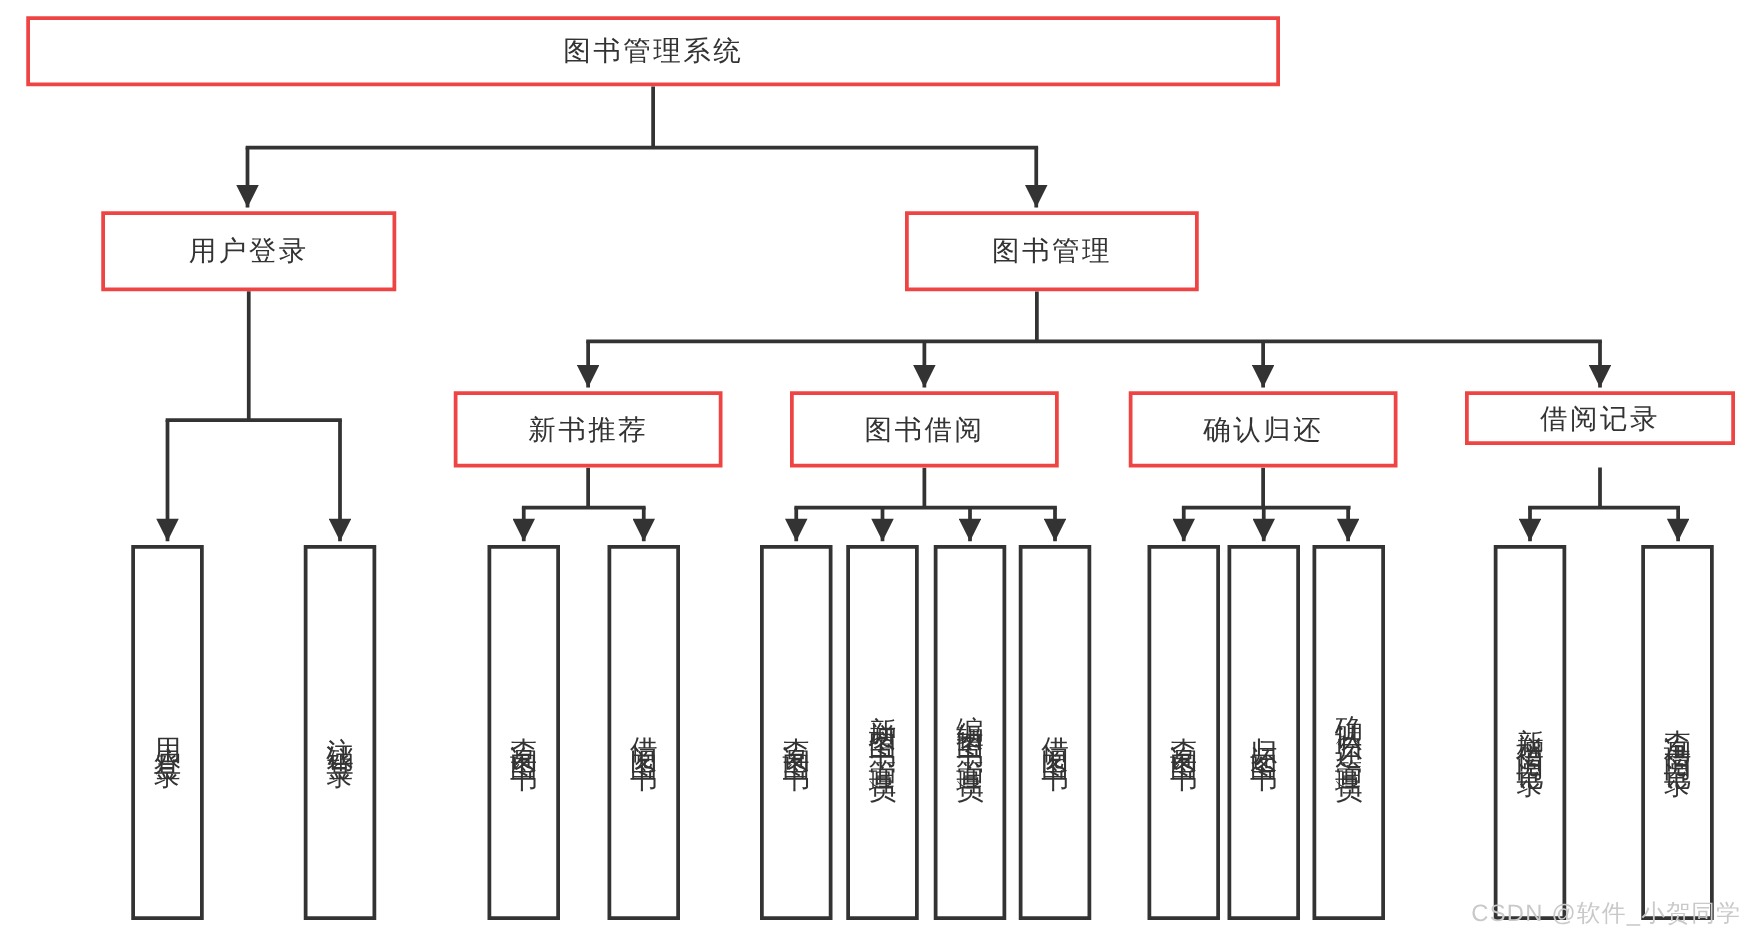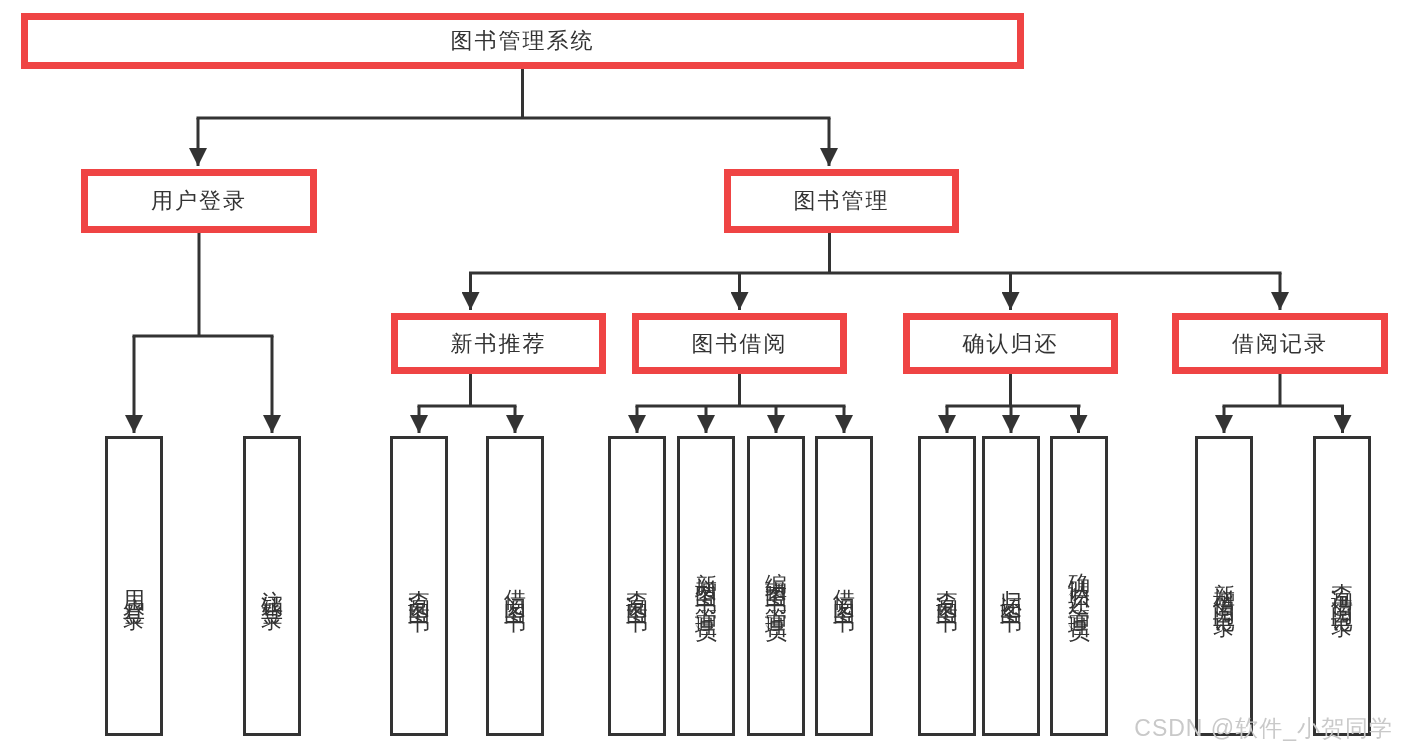--- a/index.html
+++ b/index.html
@@ -17,21 +17,21 @@
   .connector-layer {
     position: absolute;
     left: 0; top: 0;
     width: 1405px; height: 747px;
     z-index: 1;
     pointer-events: none;
   }
 
   .node {
     position: absolute;
-    border: 7px solid #ef4444;
+    border: 3px solid #ef4444;
     background: #ffffff;
     display: flex;
     align-items: center;
     justify-content: center;
     font-size: 22px;
     letter-spacing: 2px;
     color: #333333;
     z-index: 2;
     font-family: Liberation Serif, serif;
   }
@@ -55,21 +55,21 @@
     letter-spacing: 7px;
     line-height: 1;
     color: #333333;
     white-space: nowrap;
   }
 
   .watermark {
     position: absolute;
     right: 12px;
     bottom: 3px;
-    font-size: 23px;
+    font-size: 19px;
     color: #c9c9c9;
     letter-spacing: 1px;
     z-index: 3;
   }
 </style>
 </head>
 <body>
 
 <div class="canvas">
 
@@ -123,24 +123,24 @@
         <path d="M1342.5 406 V433" marker-end="url(#arw)"></path>
       </g>
     </svg>
   </div>
 
   <div class="node" style="left:21px; top:13px; width:1003px; height:56px;">图书管理系统</div>
 
   <div class="node" style="left:81px; top:169px; width:236px; height:64px;">用户登录</div>
   <div class="node" style="left:724px; top:169px; width:235px; height:64px;">图书管理</div>
 
-  <div class="node" style="left:363px; top:313px; width:215px; height:61px;margin-left:28px;">新书推荐</div>
+  <div class="node" style="left:363px; top:313px; width:215px; height:61px;">新书推荐</div>
   <div class="node" style="left:632px; top:313px; width:215px; height:61px;">图书借阅</div>
   <div class="node" style="left:903px; top:313px; width:215px; height:61px;">确认归还</div>
-  <div class="node" style="left:1172px; top:313px; width:216px; height:61px;">借阅记录</div>
+  <div class="node" style="left:1172px; top:313px; width:216px; height:43px;">借阅记录</div>
 
   <div class="leaf" style="left:105px;">
     <span class="vtext">用户登录</span>
   </div>
   <div class="leaf" style="left:243px;">
     <span class="vtext">注销登录</span>
   </div>
 
   <div class="leaf" style="left:390px;">
     <span class="vtext">查询图书</span>

